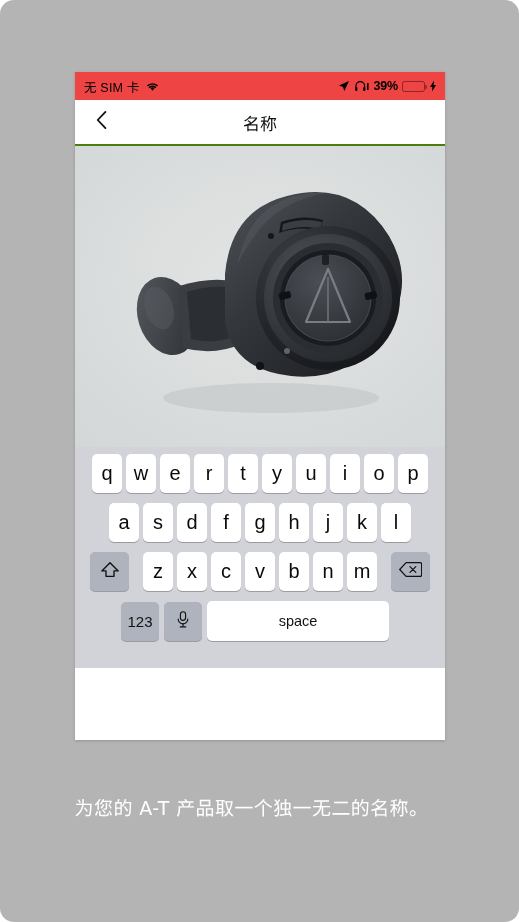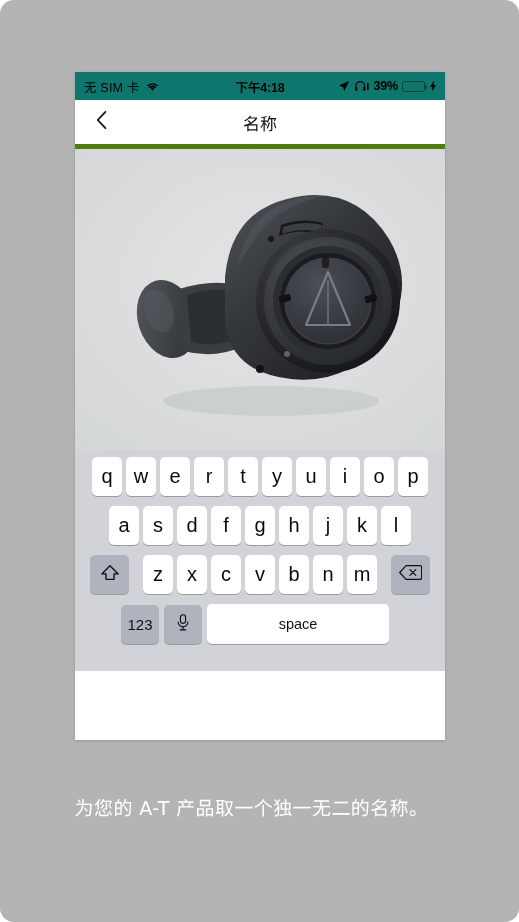--- a/index.html
+++ b/index.html
@@ -33,21 +33,21 @@
     height: 668px;
     background: #ffffff;
     overflow: hidden;
     box-shadow: 0 1px 3px rgba(0,0,0,0.18);
   }
 
   
   .statusbar {
     position: relative;
     height: 28px;
-    background: #0f766e;
+    background: #ef4444;
     display: flex;
     align-items: center;
     font-size: 12.5px;
     color: #000;
   }
   .sb-left {
     position: absolute;
     left: 9px;
     display: flex;
     align-items: center;
@@ -96,21 +96,21 @@
     background: #6dd46d;
     border-radius: 1px;
   }
   .bolt { display: inline-block; width: 8px; height: 12px; }
 
   
   .navbar {
     position: relative;
     height: 44px;
     background: #ffffff;
-    border-bottom: 5px solid #4d7c0f;
+    border-bottom: 2px solid #4d7c0f;
   }
   .nav-back {
     position: absolute;
     left: 10px; top: 0; bottom: 0;
     width: 34px;
     display: flex;
     align-items: center;
     justify-content: center;
     cursor: pointer;
   }
@@ -271,21 +271,20 @@
         <span class="sim-text">无 SIM 卡</span>
         <span class="wifi">
           <svg viewBox="0 0 16 12" width="15" height="11">
             <path d="M8 10.6 L10.2 7.6 Q8 6.1 5.8 7.6 Z" fill="#000"></path>
             <path d="M2.9 5.0 Q8 1.2 13.1 5.0" stroke="#000" stroke-width="1.5" fill="none" stroke-linecap="round"></path>
             <path d="M4.7 7.0 Q8 4.5 11.3 7.0" stroke="#000" stroke-width="1.5" fill="none" stroke-linecap="round"></path>
           </svg>
         </span>
       </div>
 
-      <div class="sb-center">下午4:18</div>
 
       <div class="sb-right">
         <span class="loc">
           <svg viewBox="0 0 12 12" width="12" height="12">
             <path d="M11 1 L1 5.6 L5 6.9 L6.3 11 Z" fill="#000"></path>
           </svg>
         </span>
         <span class="hp">
           <svg viewBox="0 0 16 12" width="16" height="12">
             <path d="M2 8 V6 a4.3 4.3 0 0 1 8.6 0 V8" stroke="#000" stroke-width="1.2" fill="none"></path>

